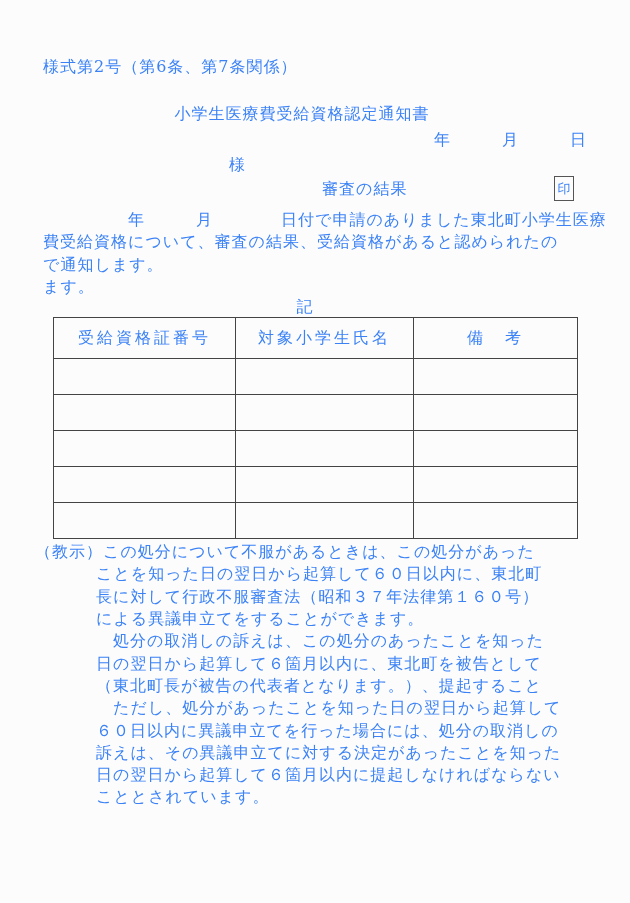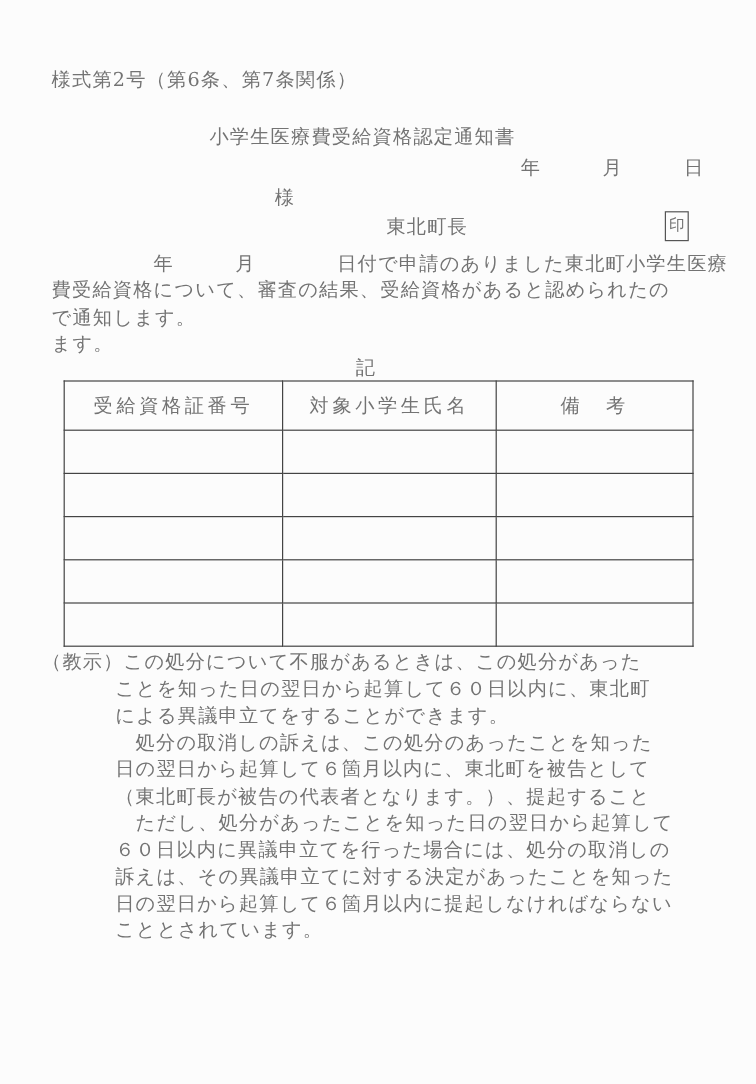--- a/index.html
+++ b/index.html
@@ -2,21 +2,21 @@
 <html lang="ja"><head>
 <meta charset="utf-8">
 <style>
   html, body { margin: 0; padding: 0; background: #fcfcfc; }
   .page {
     position: relative;
     width: 630px;
     height: 903px;
     box-sizing: border-box;
     background: #fcfcfc;
-    color: #737373;
+    color: #3b82f6;
     font-family: "DejaVu Serif", "Liberation Serif", serif;
     font-size: 16px;
     letter-spacing: 1px;
     padding-top: 57px;
     overflow: hidden;
   }
   .form-label {
     margin-left: 43px;
     line-height: 20px;
   }
@@ -105,21 +105,21 @@
 
   <div class="form-label">様式第2号（第6条、第7条関係）</div>
 
   <div class="doc-title">小学生医療費受給資格認定通知書</div>
 
   <div class="date-line">年　　　月　　　日</div>
 
   <div class="addressee">様</div>
 
   <div class="issuer-row">
-    <span>東北町長</span>
+    <span>審査の結果</span>
     <span class="seal-box">印</span>
   </div>
 
   <div class="body-text">
     <div class="line">　　　　　年　　　月　　　　日付で申請のありました東北町小学生医療</div>
     <div class="line">費受給資格について、審査の結果、受給資格があると認められたの</div>
     <div class="line">で通知します。</div>
     <div class="line">ます。</div>
   </div>
 
@@ -163,20 +163,21 @@
         <td></td>
         <td></td>
         <td></td>
       </tr>
     </tbody>
   </table>
 
   <div class="notice">
     <div class="line">（教示）この処分について不服があるときは、この処分があった</div>
     <div class="line cont">ことを知った日の翌日から起算して６０日以内に、東北町</div>
+    <div class="line cont">長に対して行政不服審査法（昭和３７年法律第１６０号）</div>
     <div class="line cont">による異議申立てをすることができます。</div>
     <div class="line para">処分の取消しの訴えは、この処分のあったことを知った</div>
     <div class="line cont">日の翌日から起算して６箇月以内に、東北町を被告として</div>
     <div class="line cont">（東北町長が被告の代表者となります。）、提起すること</div>
     <div class="line para">ただし、処分があったことを知った日の翌日から起算して</div>
     <div class="line cont">６０日以内に異議申立てを行った場合には、処分の取消しの</div>
     <div class="line cont">訴えは、その異議申立てに対する決定があったことを知った</div>
     <div class="line cont">日の翌日から起算して６箇月以内に提起しなければならない</div>
     <div class="line cont">こととされています。</div>
   </div>

